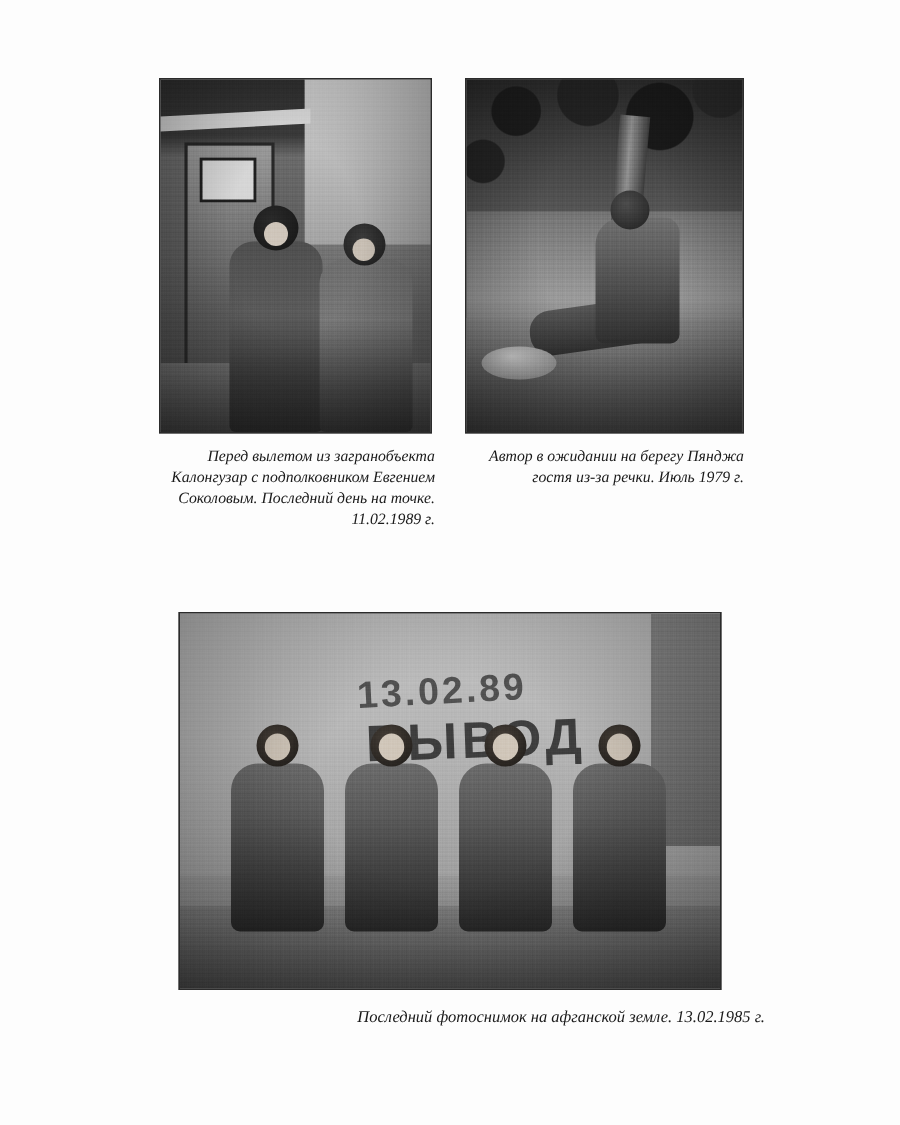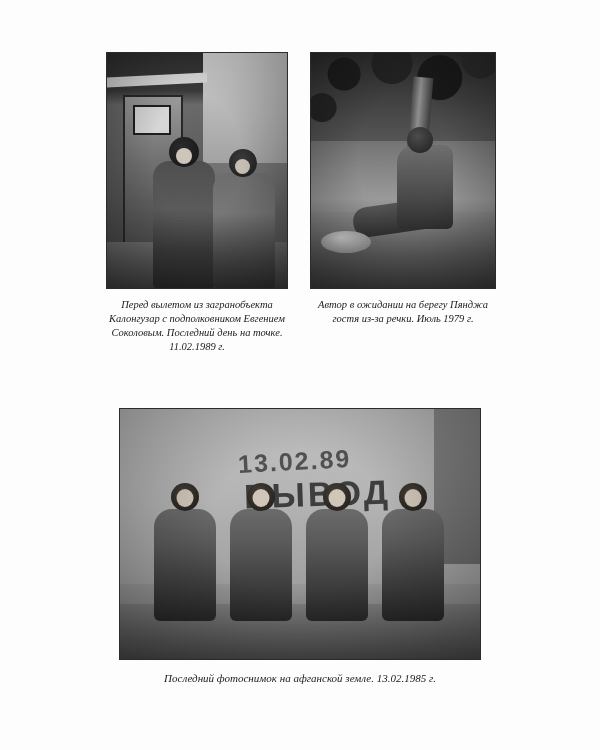--- a/index.html
+++ b/index.html
@@ -41,21 +41,21 @@
     position: relative;
     overflow: hidden;
     background: #6e6e6e;
     border: 1px solid #2b2b2b;
   }
   .photo-1 { width: 180px; height: 235px; }
   .photo-2 { width: 184px; height: 235px; }
   .caption {
     margin-top: 9px;
     width: 100%;
-    text-align: center;
+    text-align: right;
     font-style: italic;
     font-size: 10.5px;
     line-height: 14px;
     color: #1a1a1a;
   }
   .cap-w1 { width: 186px; }
   .cap-w2 { width: 186px; }
 
   
   .bottom-wrap {

